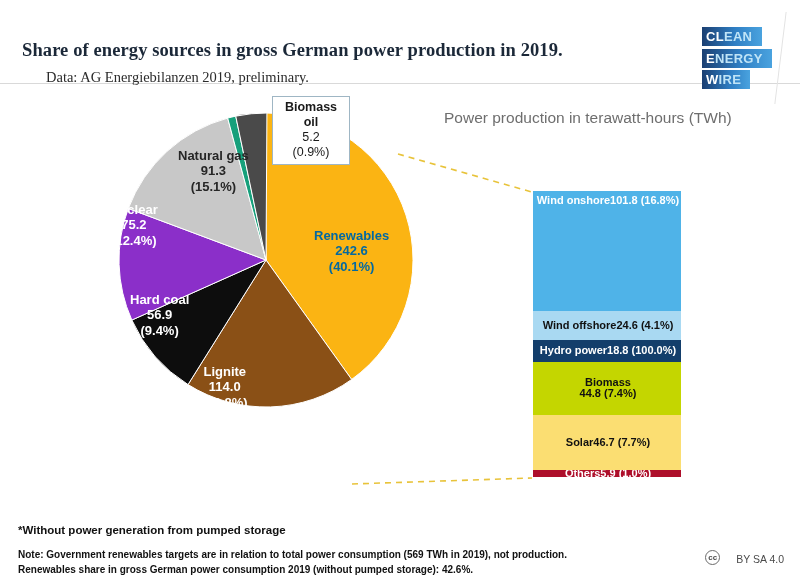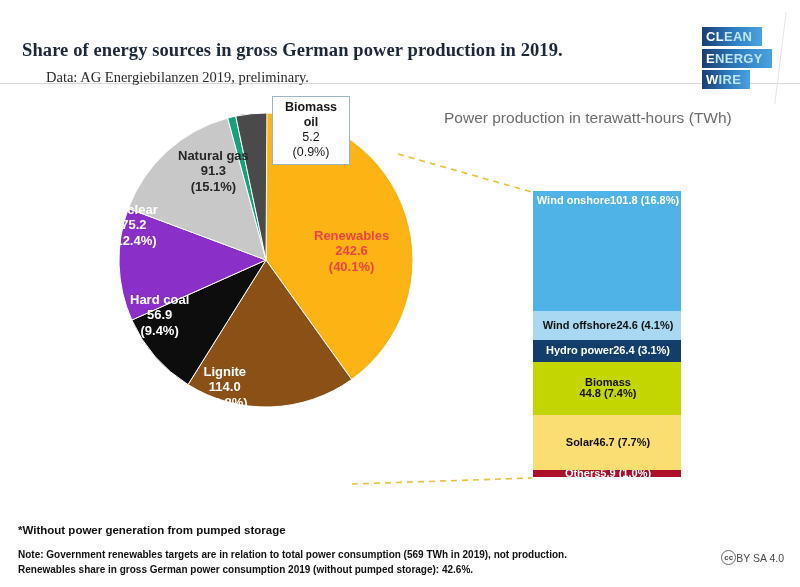--- a/index.html
+++ b/index.html
@@ -100,21 +100,21 @@
   .foot-star {
     position:absolute; left:18px; top:14px;
     font-size:11.5px; font-weight:bold; color:#111;
   }
   .foot-note {
     position:absolute; left:18px; top:37px;
     font-size:10px; font-weight:bold; color:#111; line-height:1.5;
   }
   .cc {
     position:absolute; right:16px; top:40px;
-    display:flex; align-items:center; gap:0;
+    display:flex; align-items:flex-end; gap:16px;
     font-size:10.5px; color:#4a4a4a;
   }
   .cc-circle {
     width:15px; height:15px; border:1.3px solid #6b6b6b; border-radius:50%;
     display:flex; align-items:center; justify-content:center;
     font-size:8px; font-weight:bold; color:#4a4a4a; line-height:1;
   }
 </style>
 </head>
 <body>
@@ -155,21 +155,21 @@
       <svg id="pie-svg" width="300" height="300" viewBox="0 0 300 300">
           <path d="M 148 150 L 148 3 A 147 147 0 0 1 233.65550051128065 269.4660421716648 Z" fill="#FBB413" stroke="#ffffff" stroke-width="1"></path>
           <path d="M 148 150 L 233.65550051128065 269.4660421716648 A 147 147 0 0 1 70.01485590691006 274.60865660450725 Z" fill="#8A5016" stroke="#ffffff" stroke-width="1"></path>
           <path d="M 148 150 L 70.01485590691006 274.60865660450725 A 147 147 0 0 1 13.83433665168505 210.07141398624327 Z" fill="#0D0D0D" stroke="#ffffff" stroke-width="1"></path>
           <path d="M 148 150 L 13.83433665168505 210.07141398624327 A 147 147 0 0 1 10.327166648015776 98.47145493188484 Z" fill="#8B2FC9" stroke="#ffffff" stroke-width="1"></path>
           <path d="M 148 150 L 10.327166648015776 98.47145493188484 A 147 147 0 0 1 109.6562985753853 8.088899091508694 Z" fill="#C8C8C8" stroke="#ffffff" stroke-width="1"></path>
           <path d="M 148 150 L 109.6562985753853 8.088899091508694 A 147 147 0 0 1 117.73819651082762 6.148607064155584 Z" fill="#16A07B" stroke="#ffffff" stroke-width="1"></path>
           <path d="M 148 150 L 117.73819651082762 6.148607064155584 A 147 147 0 0 1 148.92362216293733 3.0029016541478484 Z" fill="#4A4A4A" stroke="#ffffff" stroke-width="1"></path>
         </svg>
       <div id="pie-labels">
-          <div class="pie-label" style="left: 196px; top: 118px; color: #ef4444;">
+          <div class="pie-label" style="left: 196px; top: 118px; color: #0369a1;">
             <div>Renewables</div>
             <div class="v">242.6</div>
             <div class="p">(40.1%)</div>
           </div>
           <div class="pie-label" style="left: 84px; top: 254px; color: rgb(255, 255, 255);">
             <div>Lignite</div>
             <div class="v">114.0</div>
             <div class="p">(18.8%)</div>
           </div>
           <div class="pie-label" style="left: 12px; top: 182px; color: rgb(255, 255, 255);">
@@ -201,21 +201,21 @@
         <div class="seg tall" style="height: 41.9%; background: rgb(79, 179, 232); color: rgb(255, 255, 255);">
           <span class="nm">Wind onshore</span>
           <span class="val">101.8 (16.8%)</span>
         </div>
         <div class="seg mid" style="height: 10.1%; background: rgb(169, 217, 242); color: rgb(17, 17, 17);">
           <span class="nm">Wind offshore</span>
           <span class="val">24.6 (4.1%)</span>
         </div>
         <div class="seg mid" style="height: 7.8%; background: rgb(19, 62, 107); color: rgb(255, 255, 255);">
           <span class="nm">Hydro power</span>
-          <span class="val">26.4 (3.1%)</span>
+          <span class="val">18.8 (100.0%)</span>
         </div>
         <div class="seg mid" style="height: 18.5%; background: rgb(196, 214, 0); color: rgb(17, 17, 17); flex-direction: column;">
           <span class="nm">Biomass</span>
           <span class="val">44.8 (7.4%)</span>
         </div>
         <div class="seg mid" style="height: 19.3%; background: rgb(251, 222, 114); color: rgb(17, 17, 17);">
           <span class="nm">Solar</span>
           <span class="val">46.7 (7.7%)</span>
         </div>
         <div class="seg mid" style="height: 2.4%; background: rgb(174, 15, 43); color: rgb(255, 255, 255);">

